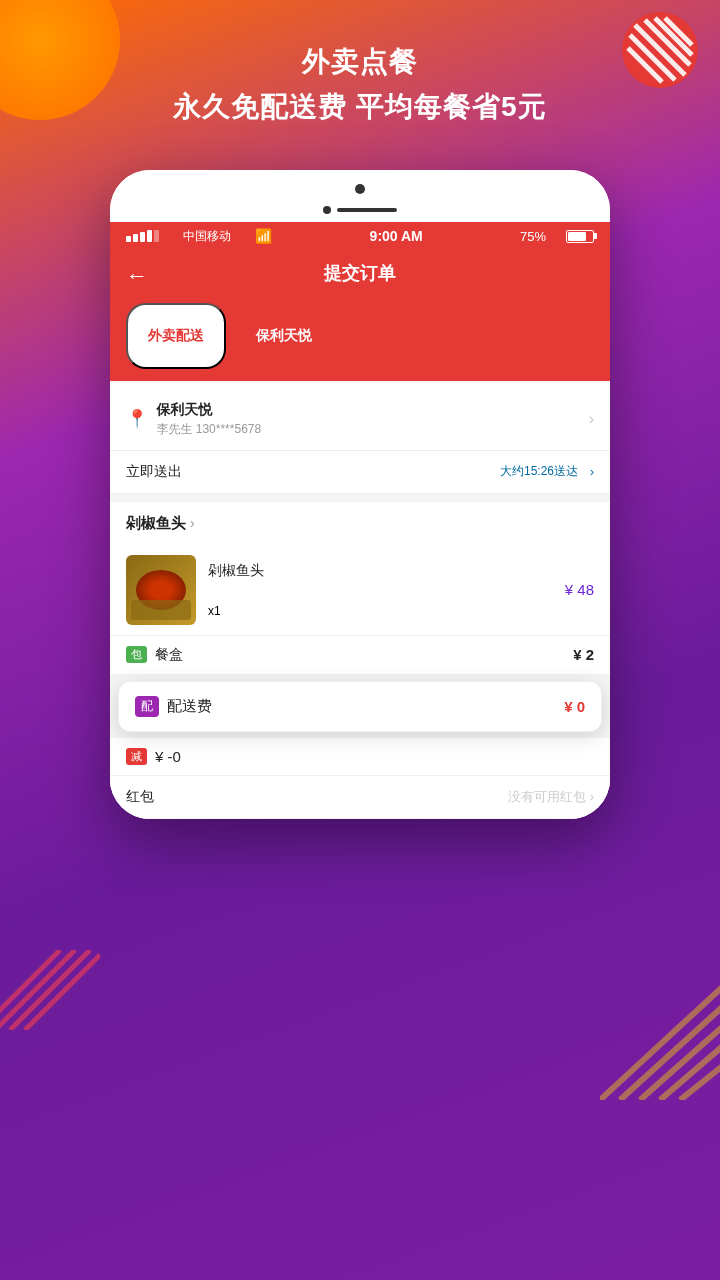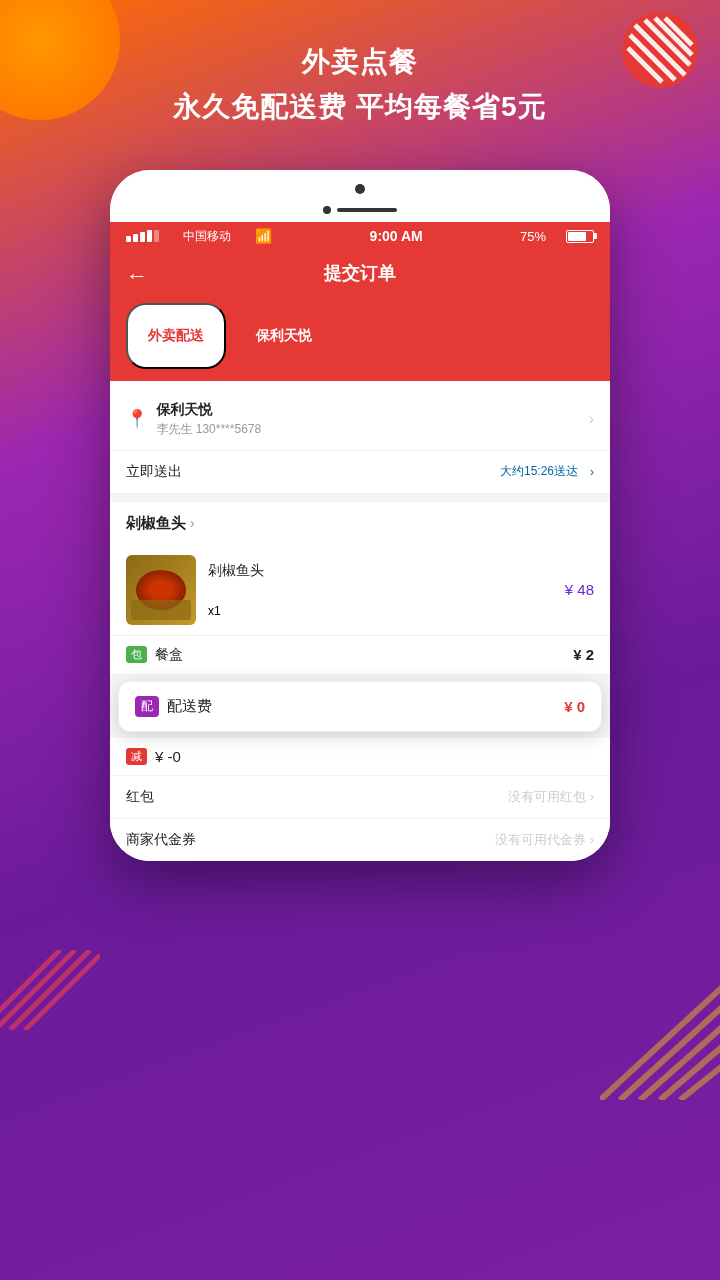--- a/index.html
+++ b/index.html
@@ -690,20 +690,16 @@
       <div class="discount-row">
         <span class="discount-badge">减</span>
         <span class="discount-price">¥ -0</span>
       </div>
 
       <div class="hongbao-row">
         <span class="hongbao-label">红包</span>
         <span class="hongbao-value">没有可用红包 ›</span>
       </div>
 
-      <div class="coupon-row">
-        <span class="coupon-label">商家代金券</span>
-        <span class="coupon-value">没有可用代金券 ›</span>
-      </div>
 
     </div>
   </div>
 </div>
 
 </body></html>

